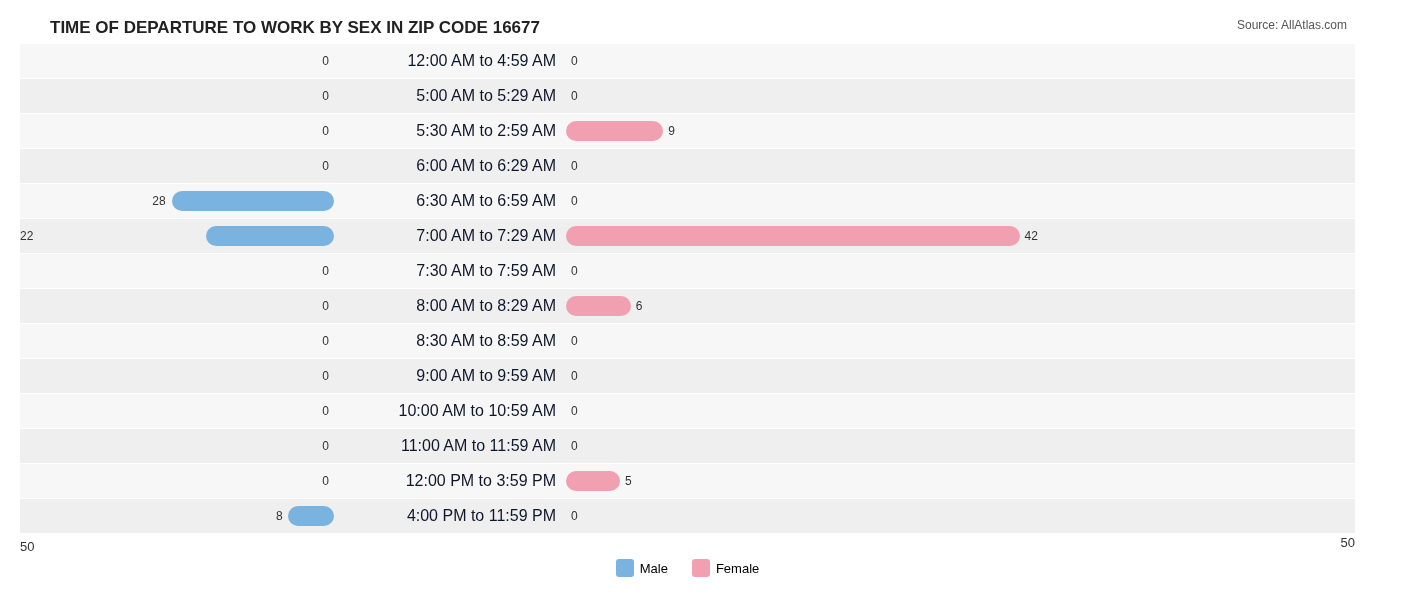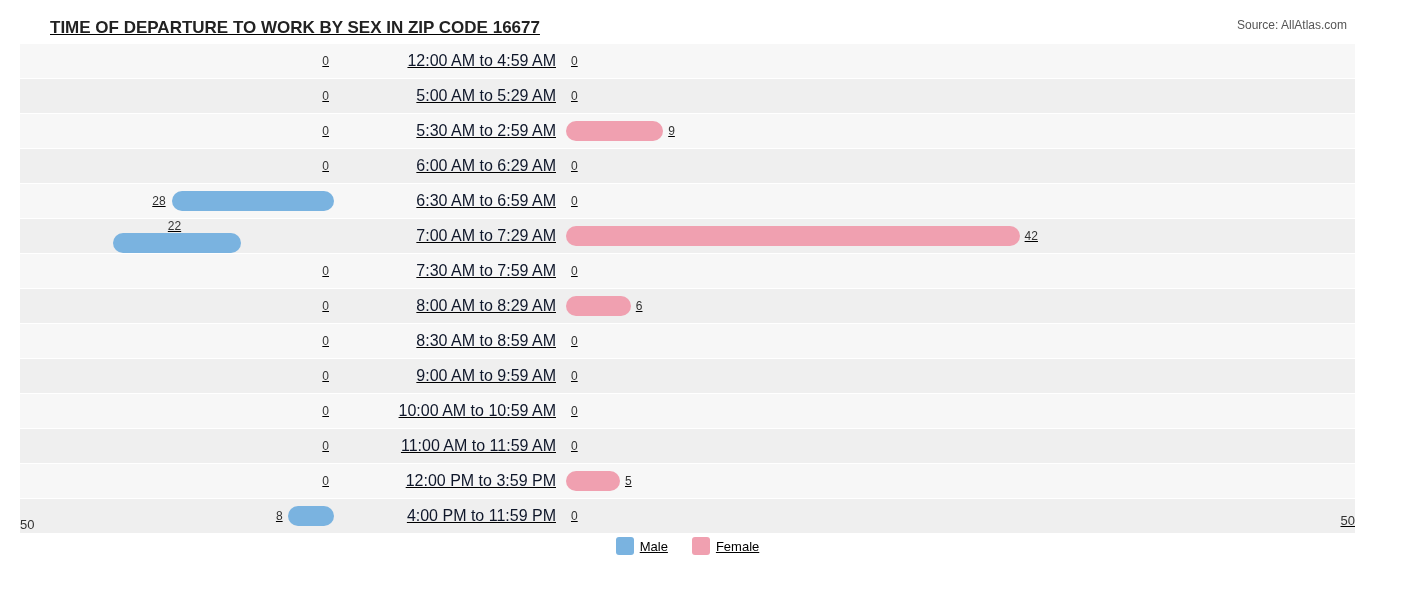--- a/index.html
+++ b/index.html
@@ -6,23 +6,22 @@
     body {
       background: #fff;
       font-family: Arial, sans-serif;
       width: 1406px;
       height: 595px;
       overflow: hidden;
     }
     .chart-container {
       width: 1375px;
       height: 595px;
-      padding: 18px 20px 42px 20px;
-      position: relative;
-      text-decoration: underline;
+      padding: 18px 20px 20px 20px;
+      position: relative;
     }
     .chart-title {
       font-size: 17px;
       font-weight: bold;
       color: #222;
       text-align: left;
       margin-bottom: 4px;
       padding-left: 30px;
     }
     .source-label {
@@ -210,21 +209,21 @@
       <span class="male-value" style="right: 328px; position: static; margin-right: 6px; flex-shrink: 0;">28</span>
       <div class="male-bar" style="width: 162.4px; position: static; flex-shrink: 0;"></div>
     </div>
     <div class="label-section">6:30 AM to 6:59 AM</div>
     <div class="right-section">
 
       <span class="female-value">0</span>
     </div>
   </div>
       <div class="bar-row">
-    <div class="left-section" style="position: relative; display: flex; align-items: center; justify-content: space-between; flex-direction: column;">
+    <div class="left-section" style="position: relative; display: flex; align-items: center; justify-content: space-between;">
       <span class="male-value" style="right: 328px; position: static; margin-right: 5px; flex-shrink: 0;">22</span>
       <div class="male-bar" style="width: 127.6px; position: static; flex-shrink: 0;"></div>
     </div>
     <div class="label-section">7:00 AM to 7:29 AM</div>
     <div class="right-section">
       <div class="female-bar" style="width:453.59999999999997px;"></div>
       <span class="female-value">42</span>
     </div>
   </div>
       <div class="bar-row">

